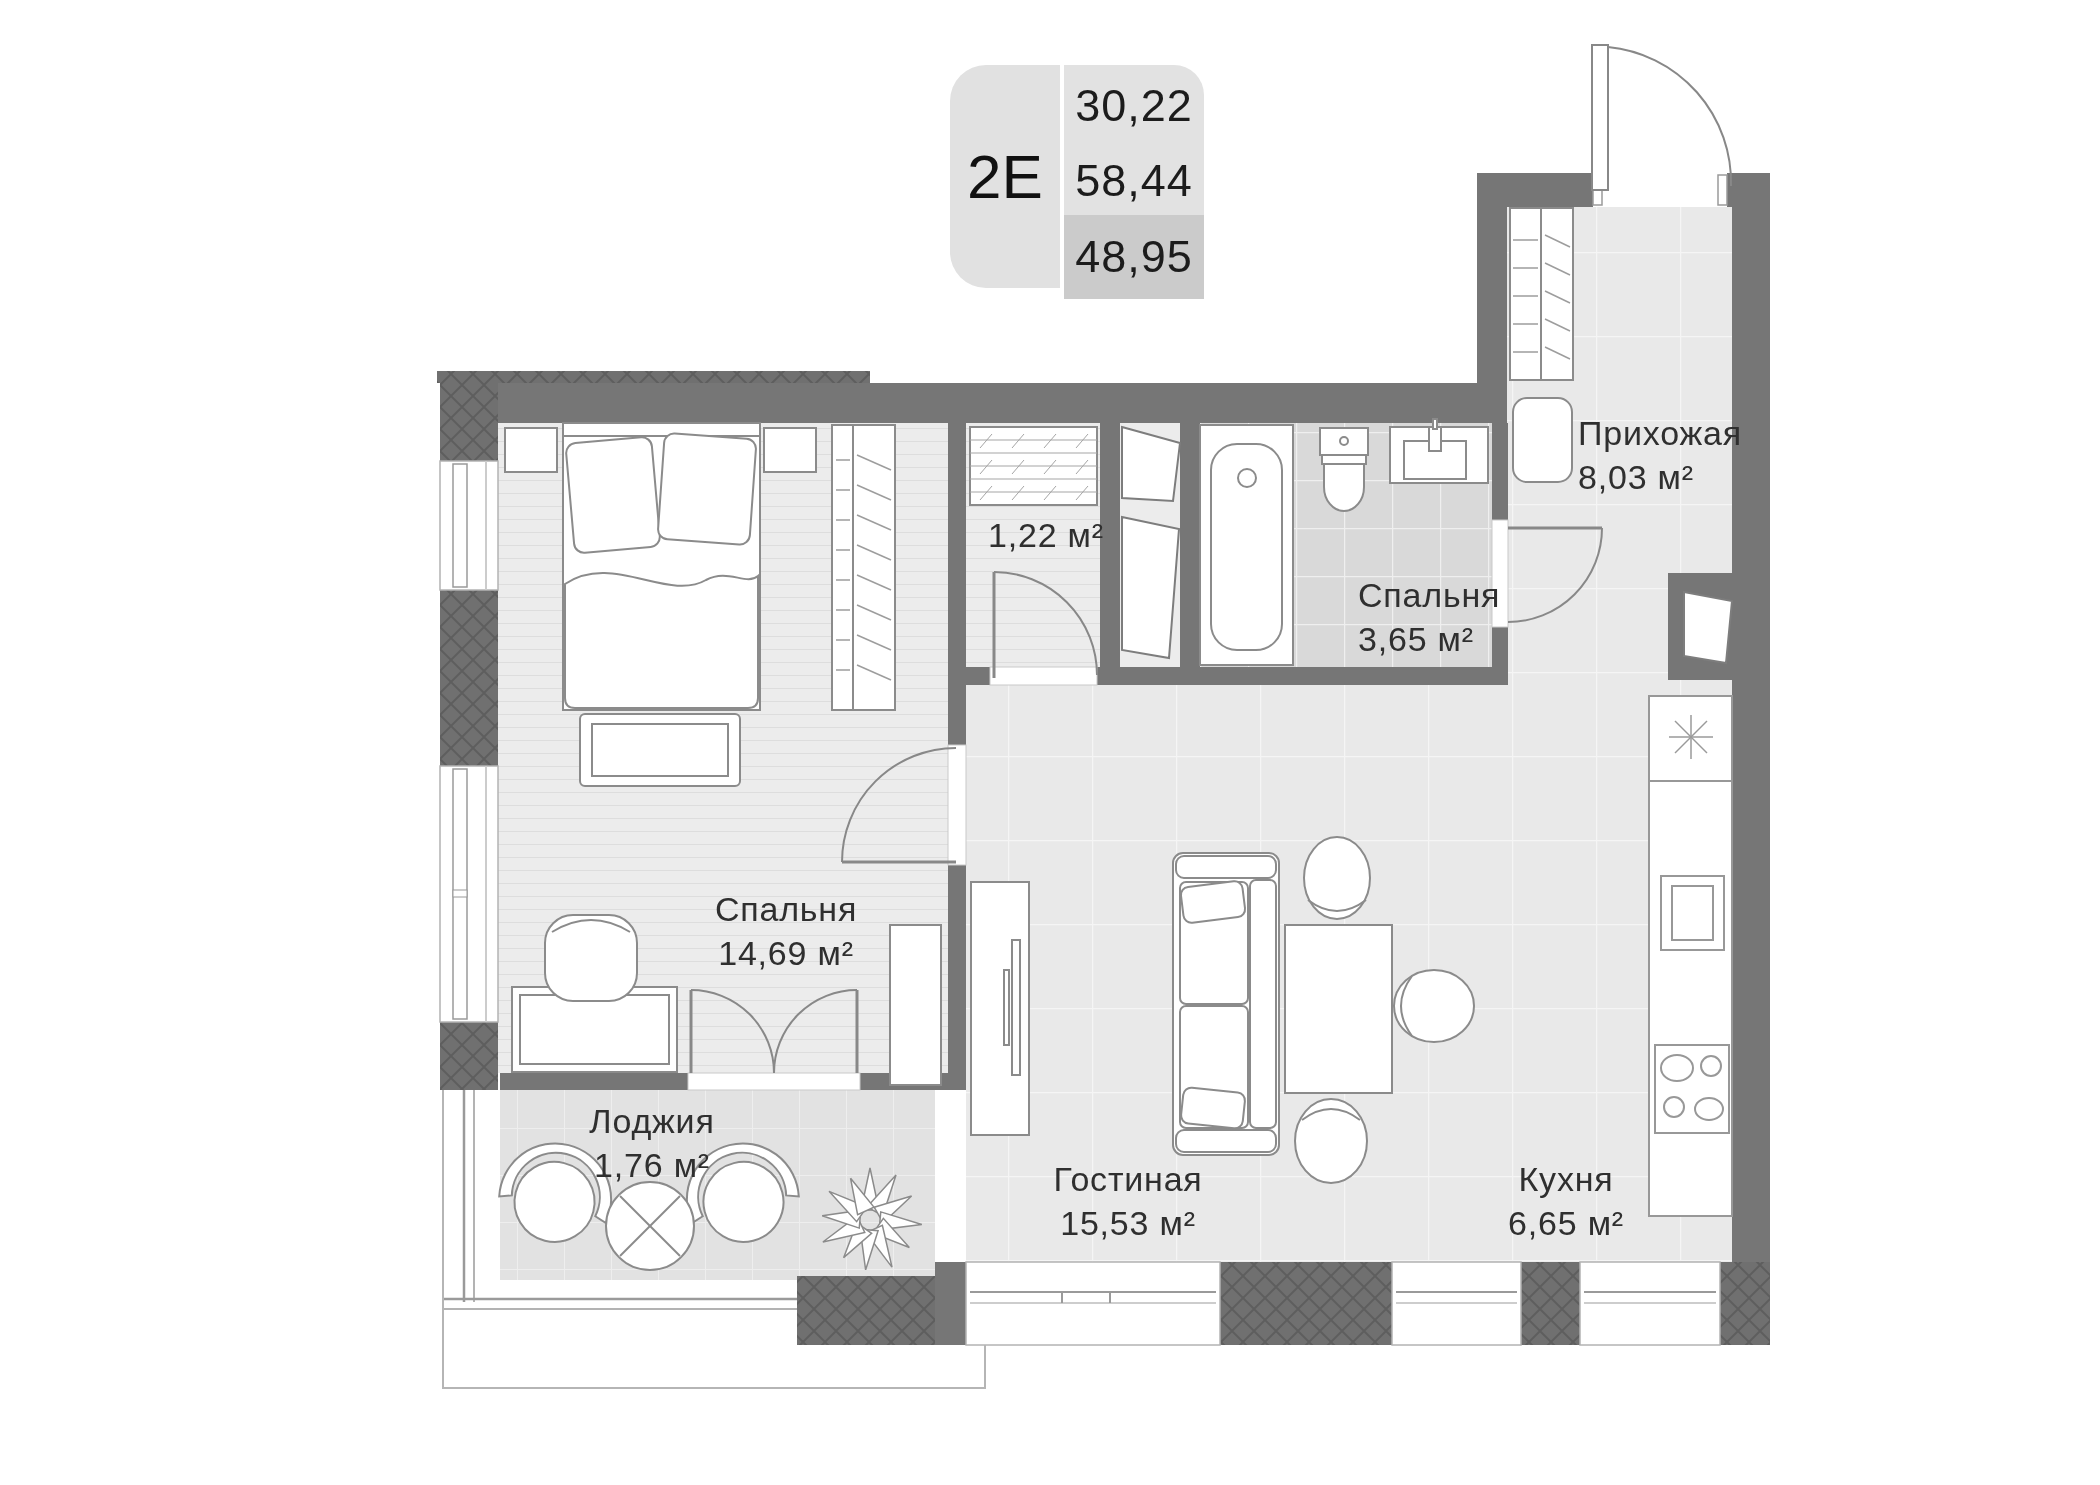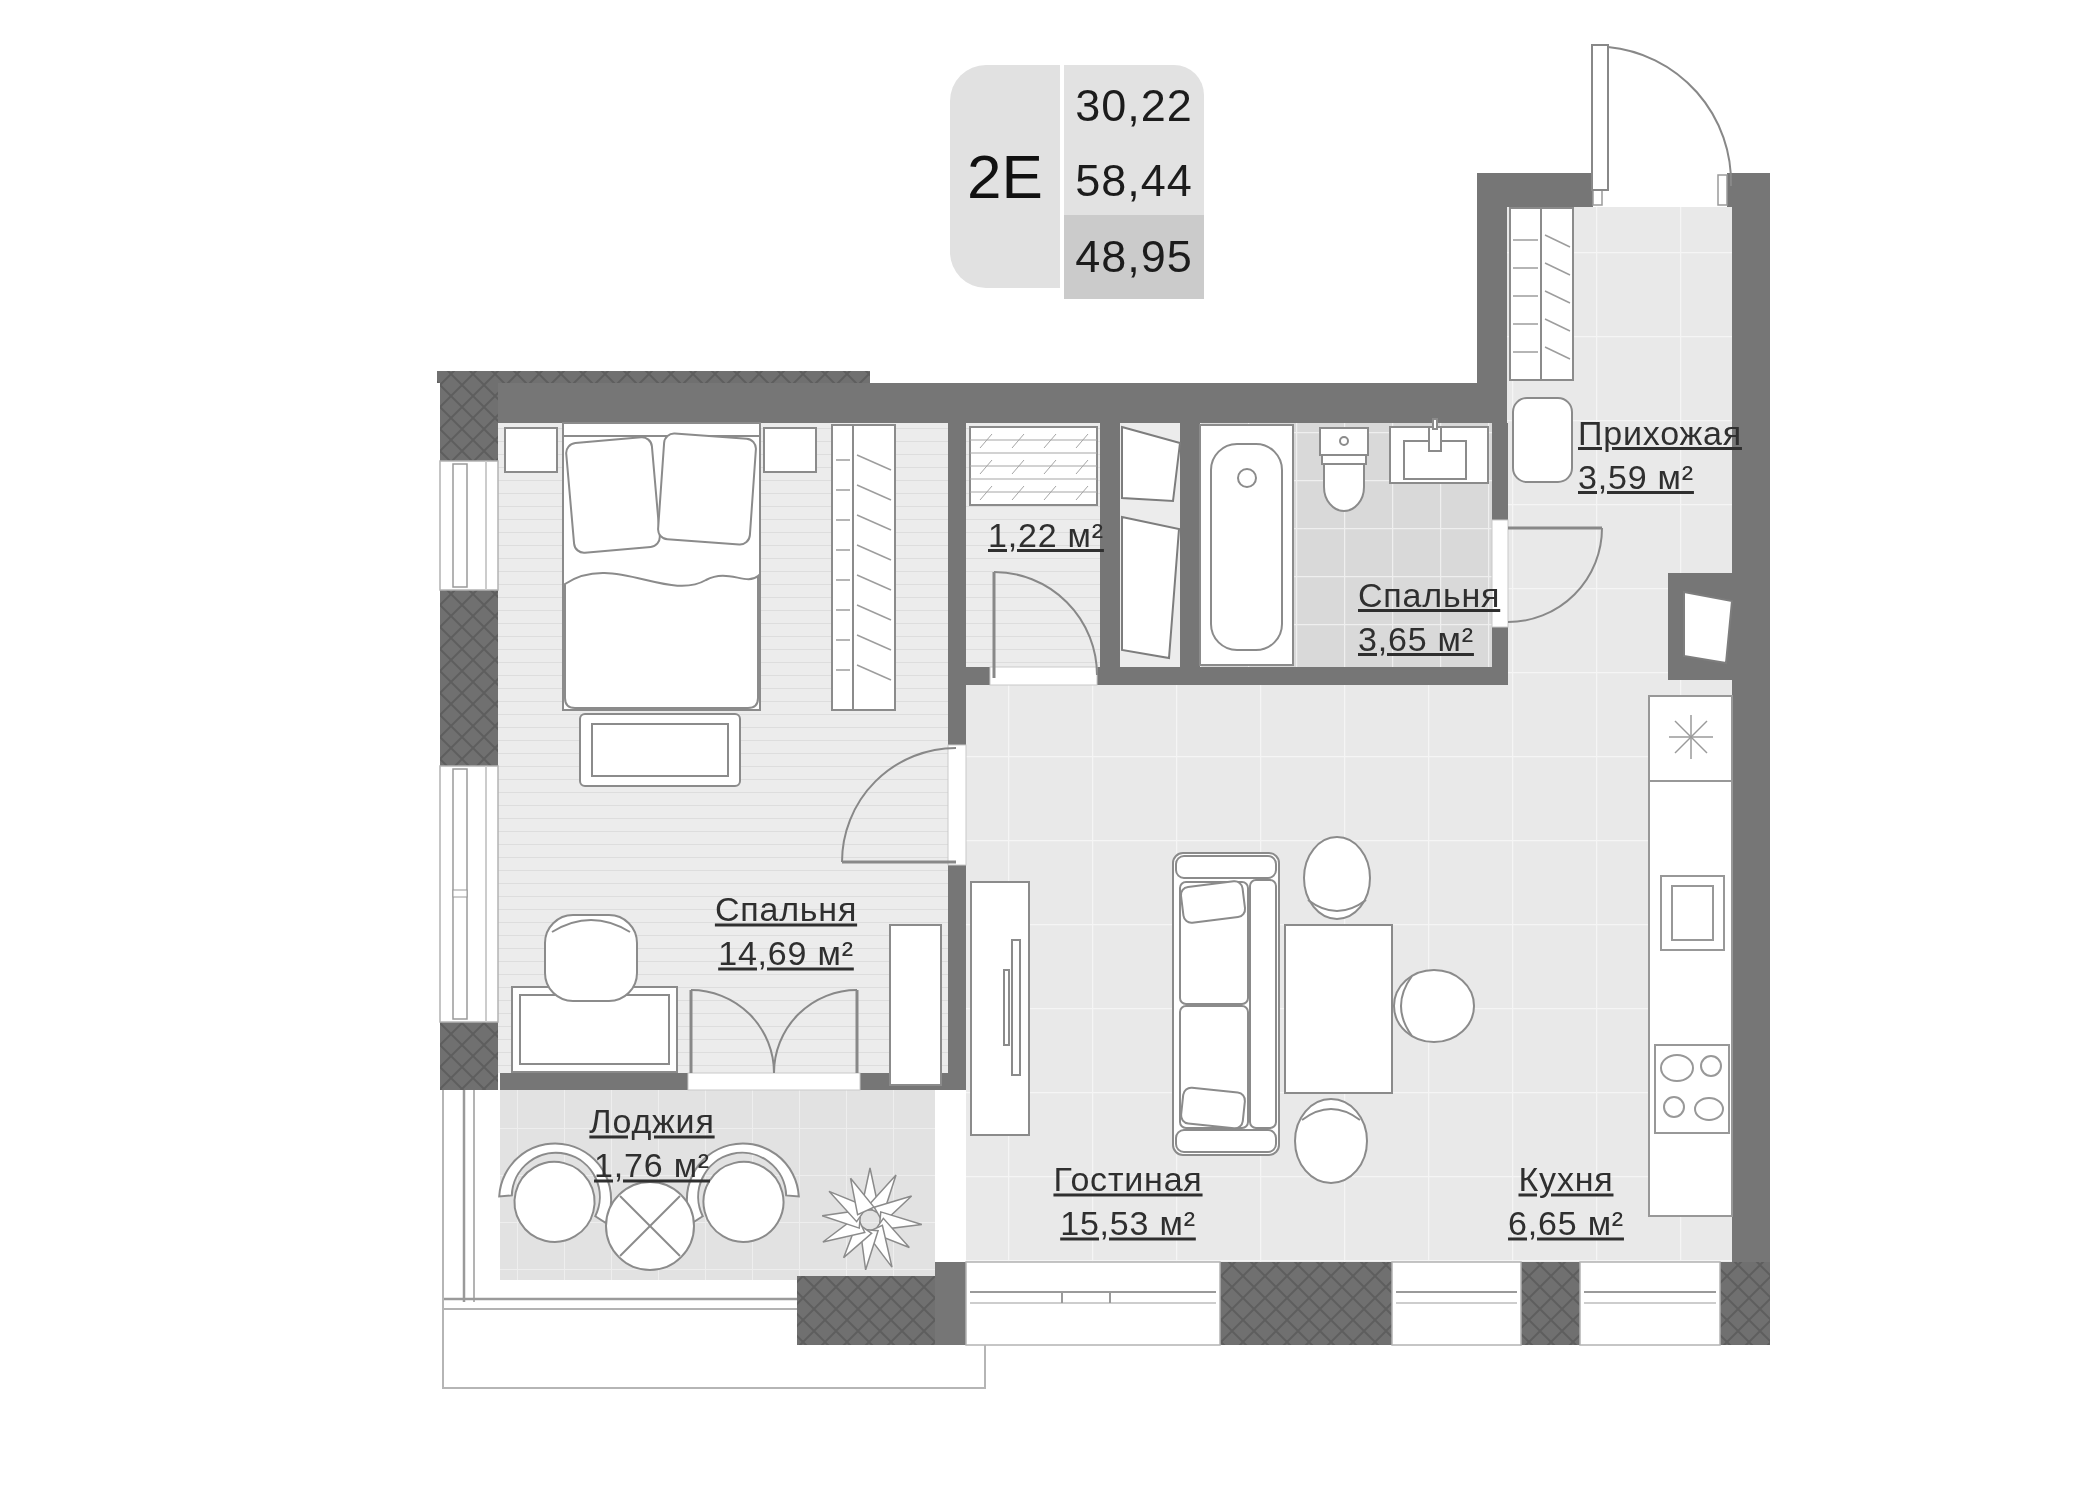--- a/index.html
+++ b/index.html
@@ -1,21 +1,21 @@
 <!DOCTYPE html>
 <html><head>
 <meta charset="utf-8">
 <style>
   html,body{margin:0;padding:0;background:#ffffff;}
   .plan-wrap{position:relative;width:2100px;height:1485px;background:#fff;
              font-family:"Liberation Sans",sans-serif;overflow:hidden;}
   .plan-wrap svg{position:absolute;left:0;top:0;}
   
   .lbl{position:absolute;font-size:34px;letter-spacing:.8px;color:#2f2f2f;
-       line-height:1.28;white-space:nowrap;text-decoration:underline;}
+       line-height:1.28;white-space:nowrap;}
   .lbl .line{display:block;}
   .lbl.center{transform:translate(-50%,-50%);text-align:center;}
   
   .legend{position:absolute;left:950px;top:65px;width:254px;height:223px;}
   .legend-code{position:absolute;left:0;top:0;width:110px;height:223px;
                background:#e1e1e1;border-radius:36px 0 0 36px;
                display:flex;align-items:center;justify-content:center;
                font-size:62px;font-weight:normal;color:#111;}
   .legend-col{position:absolute;left:114px;top:0;width:140px;height:223px;}
   .legend-row{position:absolute;left:0;width:140px;height:81px;background:#e2e2e2;
@@ -374,21 +374,21 @@
   <div class="legend-code">2E</div>
   <div class="legend-col">
     <div class="legend-row r0">30,22</div>
     <div class="legend-row r1">58,44</div>
     <div class="legend-row r2">48,95</div>
   </div>
 </div>
 
 <div class="lbl" style="left:1578px;top:412px">
   <span class="line">Прихожая</span>
-  <span class="line">3,59 м²</span>
+  <span class="line">8,03 м²</span>
 </div>
 
 <div class="lbl" style="left:1358px;top:574px">
   <span class="line">Спальня</span>
   <span class="line">3,65 м²</span>
 </div>
 
 <div class="lbl" style="left:988px;top:514px">
   <span class="line">1,22 м²</span>
 </div>

